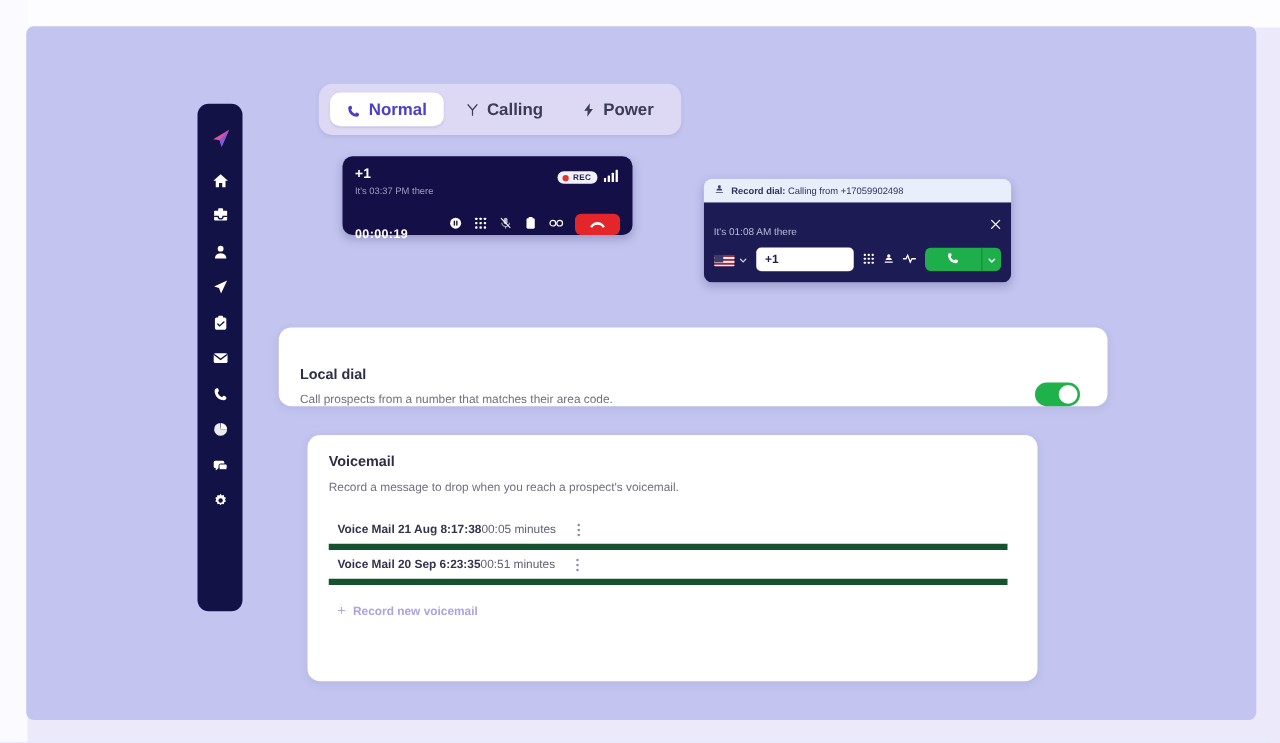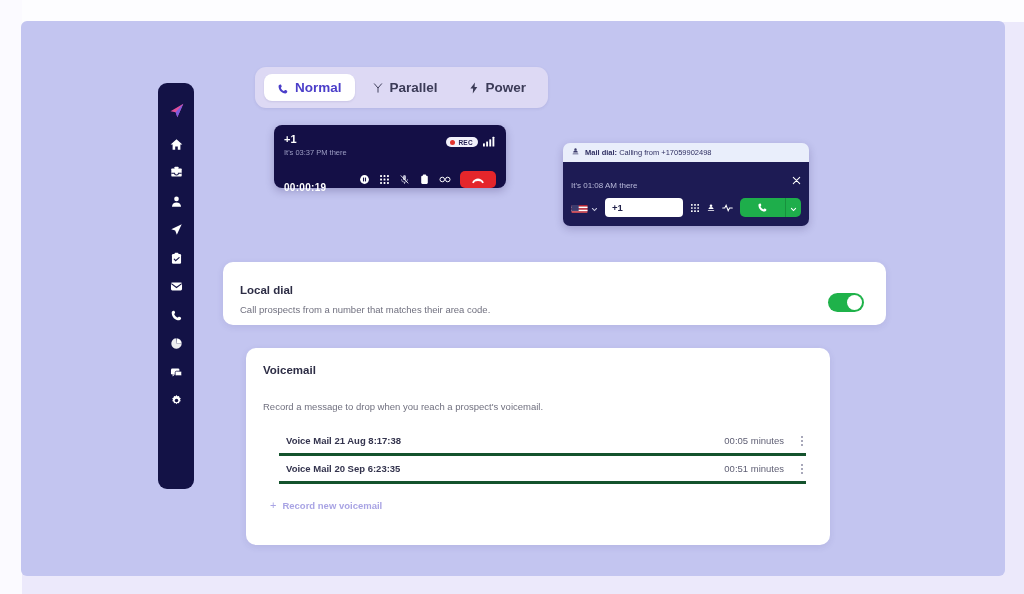--- a/index.html
+++ b/index.html
@@ -279,21 +279,21 @@
   #local-dial-card {
     position: absolute;
     left: 202px;
     top: 241px;
     width: 663px;
     height: 63px;
     background: #ffffff;
     border-radius: 10px;
     padding: 12px 22px 0 17px;
     display: flex;
-    align-items: center;
+    align-items: flex-end;
     justify-content: space-between;
     box-shadow: 0 2px 7px rgba(60,50,120,.10);
   }
   .ld-title {
     font-size: 11.5px;
     font-weight: bold;
     color: #2d2d45;
   }
   .ld-desc {
     font-size: 9.5px;
@@ -330,31 +330,30 @@
     box-shadow: 0 2px 7px rgba(60,50,120,.10);
   }
   .vm-title {
     font-size: 11.5px;
     font-weight: bold;
     color: #2d2d45;
   }
   .vm-desc {
     font-size: 9.5px;
     color: #70707f;
-    margin-top: 25px;
+    margin-top: 9px;
   }
   .vm-list { margin-top: 16px; }
   .vm-row {
     display: flex;
     align-items: center;
-    justify-content: space-between;
+    justify-content: flex-start;
     height: 28px;
-    border-bottom: 3px solid #14532d;
+    border-bottom: 5px solid #14532d;
     padding: 0 0 0 7px;
-    margin-left: 16px;
   }
   .vm-name {
     font-size: 9.5px;
     font-weight: bold;
     color: #33334d;
   }
   .vm-right {
     display: flex;
     align-items: center;
     gap: 14px;
@@ -505,21 +504,21 @@
         </span>
         <span>Normal</span>
       </div>
       <div class="tab">
         <span>
           <svg width="12" height="12" viewBox="0 0 20 20" fill="none" stroke="#3b3b57" stroke-width="1.6" stroke-linecap="round">
             <path d="M4 3 L10 10 L16 3"></path>
             <path d="M10 10 L10 17"></path>
           </svg>
         </span>
-        <span>Parallel</span>
+        <span>Calling</span>
       </div>
       <div class="tab">
         <span>
           <svg width="12" height="12" viewBox="0 0 20 20" fill="#3b3b57">
             <path d="M11.5 1 L4 11 h4.5 L8 19 l7.5-10.5H11z"></path>
           </svg>
         </span>
         <span>Power</span>
       </div>
     </div>
@@ -601,21 +600,21 @@
 
     <div id="dial-widget">
       <div class="dw-header">
         <span>
           <svg width="9" height="9" viewBox="0 0 20 20" fill="#3b3b6b">
             <circle cx="10" cy="5.4" r="2.6"></circle>
             <path d="M5 12 c0-2.6 2.2-4 5-4 s5 1.4 5 4z"></path>
             <rect x="3.5" y="14.5" width="13" height="1.7" rx=".8"></rect>
           </svg>
         </span>
-        <span><b>Mail dial:</b><span> Calling from +17059902498</span></span>
+        <span><b>Record dial:</b><span> Calling from +17059902498</span></span>
       </div>
       <div class="dw-body">
         <div class="dw-row1">
           <span class="dw-time">It's 01:08 AM there</span>
           <span class="dw-close">
             <svg width="9" height="9" viewBox="0 0 14 14" stroke="#ffffff" stroke-width="1.6" stroke-linecap="round">
               <path d="M2 2 L12 12 M12 2 L2 12"></path>
             </svg>
           </span>
         </div>

